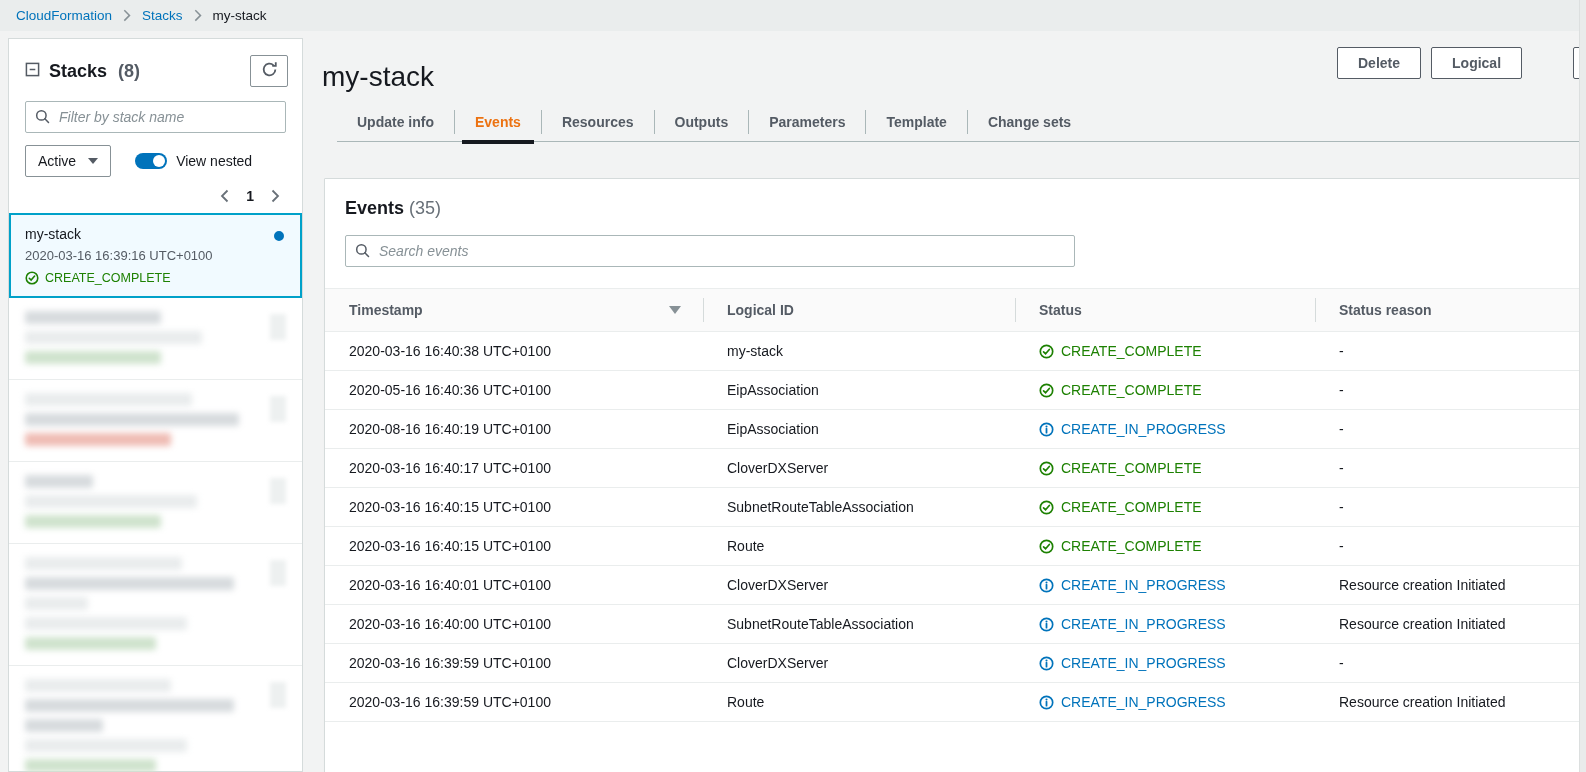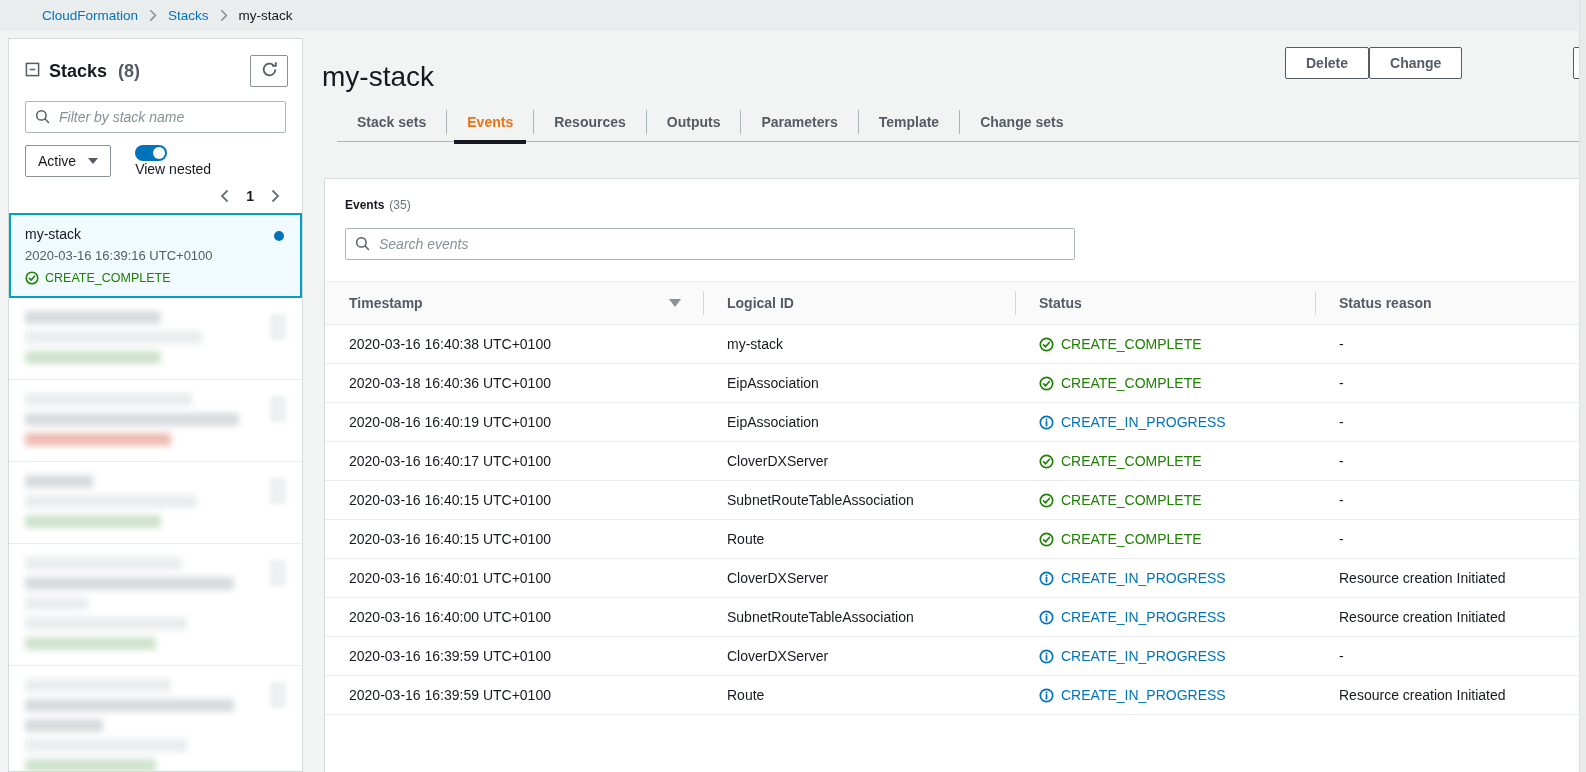--- a/index.html
+++ b/index.html
@@ -5,21 +5,21 @@
   * { box-sizing: border-box; }
   html, body { margin:0; padding:0; width:1586px; height:772px; overflow:hidden; }
   body {
     position:relative; background:#f2f3f3;
     font-family:"Liberation Sans", sans-serif; color:#16191f; font-size:14px;
   }
 
   
   .breadcrumbs {
     position:absolute; top:0; left:0; right:0; height:31px; background:#eaeded;
-    display:flex; align-items:center; padding-left:42px; gap:11px; font-size:13.5px;
+    display:flex; align-items:center; padding-left:16px; gap:11px; font-size:13.5px;
   }
   .crumb-link { color:#0073bb; cursor:pointer; }
   .crumb-current { color:#16191f; }
   .crumb-sep { display:flex; align-items:center; }
 
   
   .sidebar {
     position:absolute; left:8px; top:38px; width:295px; bottom:0;
     background:#fff; border:1px solid #d5dbdb;
   }
@@ -43,21 +43,21 @@
   .sb-controls { display:flex; align-items:center; margin:12px 16px 0; }
   .active-select {
     height:32px; min-width:86px; border:1px solid #879196; border-radius:2px; background:#fff;
     display:flex; align-items:center; justify-content:space-between; gap:12px;
     padding:0 12px; font-size:14px; cursor:pointer;
   }
   .caret-down {
     width:0; height:0; border-left:5px solid transparent; border-right:5px solid transparent;
     border-top:6px solid #545b64;
   }
-  .toggle-wrap { display:flex; align-items:flex-start; gap:0; margin-left:24px;flex-direction:column; }
+  .toggle-wrap { display:flex; align-items:flex-start; gap:9px; margin-left:24px; }
   .toggle { width:32px; height:16px; border-radius:9px; background:#0073bb; position:relative; cursor:pointer; }
   .toggle-knob { position:absolute; right:2px; top:2px; width:12px; height:12px; border-radius:50%; background:#fff; }
 
   .sb-pagination { display:flex; align-items:center; justify-content:flex-end; gap:17px; margin:11px 22px 9px 0; }
   .page-chevron { display:flex; align-items:center; cursor:pointer; }
   .page-num { font-weight:bold; font-size:14px; }
 
   .stack-list { margin-top:0; }
   .stack-card-selected {
     border:2px solid #00a1c9; background:#f1faff; padding:11px 14px; position:relative;
@@ -74,21 +74,21 @@
   .blur-line { height:13px; border-radius:2px; filter:blur(3px); margin-top:7px; }
   .blur-line:first-child { margin-top:0; }
   .c-g1 { background:#d7dbde; }
   .c-g2 { background:#e9eced; }
   .c-gr { background:#cfe3cd; }
   .c-rd { background:#efbcb4; }
   .blur-sq { position:absolute; right:16px; top:16px; width:16px; height:26px; background:#edf0f0; filter:blur(2px); }
 
   
   .page-title { position:absolute; left:322px; top:42px; font-size:28px; font-weight:400; color:#16191f; }
-  .actions { position:absolute; left:1285px; top:47px; display:flex; }
+  .actions { position:absolute; left:1337px; top:47px; display:flex; gap:10px; }
   .btn {
     height:32px; background:#fff; border:1px solid #545b64; border-radius:2px;
     color:#545b64; font-weight:bold; font-size:14px; padding:0 20px;
     font-family:inherit; cursor:pointer; white-space:nowrap;
   }
   .btn-partial { position:absolute; left:1573px; top:47px; width:90px; }
 
   
   .tabs {
     position:absolute; left:337px; right:0; top:102px; height:40px;
@@ -103,21 +103,21 @@
     content:""; position:absolute; left:7px; right:7px; bottom:-2px; height:4px; background:#16191f;
   }
   .tab-divider { width:1px; height:24px; background:#aab7b8; }
 
   
   .events-card {
     position:absolute; left:324px; right:0; top:178px; height:640px;
     background:#fff; border:1px solid #d5dbdb; border-radius:1px;
     box-shadow:0 1px 1px rgba(0,0,0,0.05);
   }
-  .events-header { padding:19px 20px 0; font-size:12px; }
+  .events-header { padding:19px 20px 0; font-size:18px; }
   .events-title { font-weight:bold; }
   .events-count { color:#687078; margin-left:5px; }
   .events-search { position:relative; margin:16px 20px 0; width:730px; }
 
   table.events-table { margin-top:21px; width:100%; border-collapse:collapse; table-layout:fixed; }
   .events-table th {
     background:#fafafa; border-top:1px solid #eaeded; border-bottom:1px solid #eaeded;
     height:43px; font-size:14px; font-weight:bold; color:#545b64;
     text-align:left; padding:0 0 0 24px; position:relative;
   }
@@ -270,26 +270,26 @@
           <div class="blur-line c-gr" style="width: 50%;"></div>
           <span class="blur-sq"></span>
         </div>
       </div>
   </div>
 </div>
 
 <h1 class="page-title">my-stack</h1>
 <div class="actions" id="action-buttons">
     <button class="btn">Delete</button>
-    <button class="btn">Change</button>
+    <button class="btn">Logical</button>
   </div>
 <button class="btn btn-partial"></button>
 
 <div class="tabs" id="tabs">
-    <span class="tab">Stack sets</span>
+    <span class="tab">Update info</span>
     <span class="tab-divider"></span>
     <span class="tab active">Events</span>
     <span class="tab-divider"></span>
     <span class="tab">Resources</span>
     <span class="tab-divider"></span>
     <span class="tab">Outputs</span>
     <span class="tab-divider"></span>
     <span class="tab">Parameters</span>
     <span class="tab-divider"></span>
     <span class="tab">Template</span>
@@ -336,21 +336,21 @@
                   <circle cx="8" cy="8" r="6.6" fill="none" stroke="currentColor" stroke-width="1.8"></circle>
                   <path d="M4.9 8.3l2.1 2.1 4-4.6" fill="none" stroke="currentColor" stroke-width="1.8" stroke-linecap="round"></path>
                 </svg>
               </span>
               <span>CREATE_COMPLETE</span>
             </span>
           </td>
           <td>-</td>
         </tr>
         <tr>
-          <td>2020-03-18 16:40:36 UTC+0100</td>
+          <td>2020-05-16 16:40:36 UTC+0100</td>
           <td>EipAssociation</td>
           <td>
             <span class="status-cell success">
               <span class="status-icon">
                 <svg width="15" height="15" viewBox="0 0 16 16">
                   <circle cx="8" cy="8" r="6.6" fill="none" stroke="currentColor" stroke-width="1.8"></circle>
                   <path d="M4.9 8.3l2.1 2.1 4-4.6" fill="none" stroke="currentColor" stroke-width="1.8" stroke-linecap="round"></path>
                 </svg>
               </span>
               <span>CREATE_COMPLETE</span>

